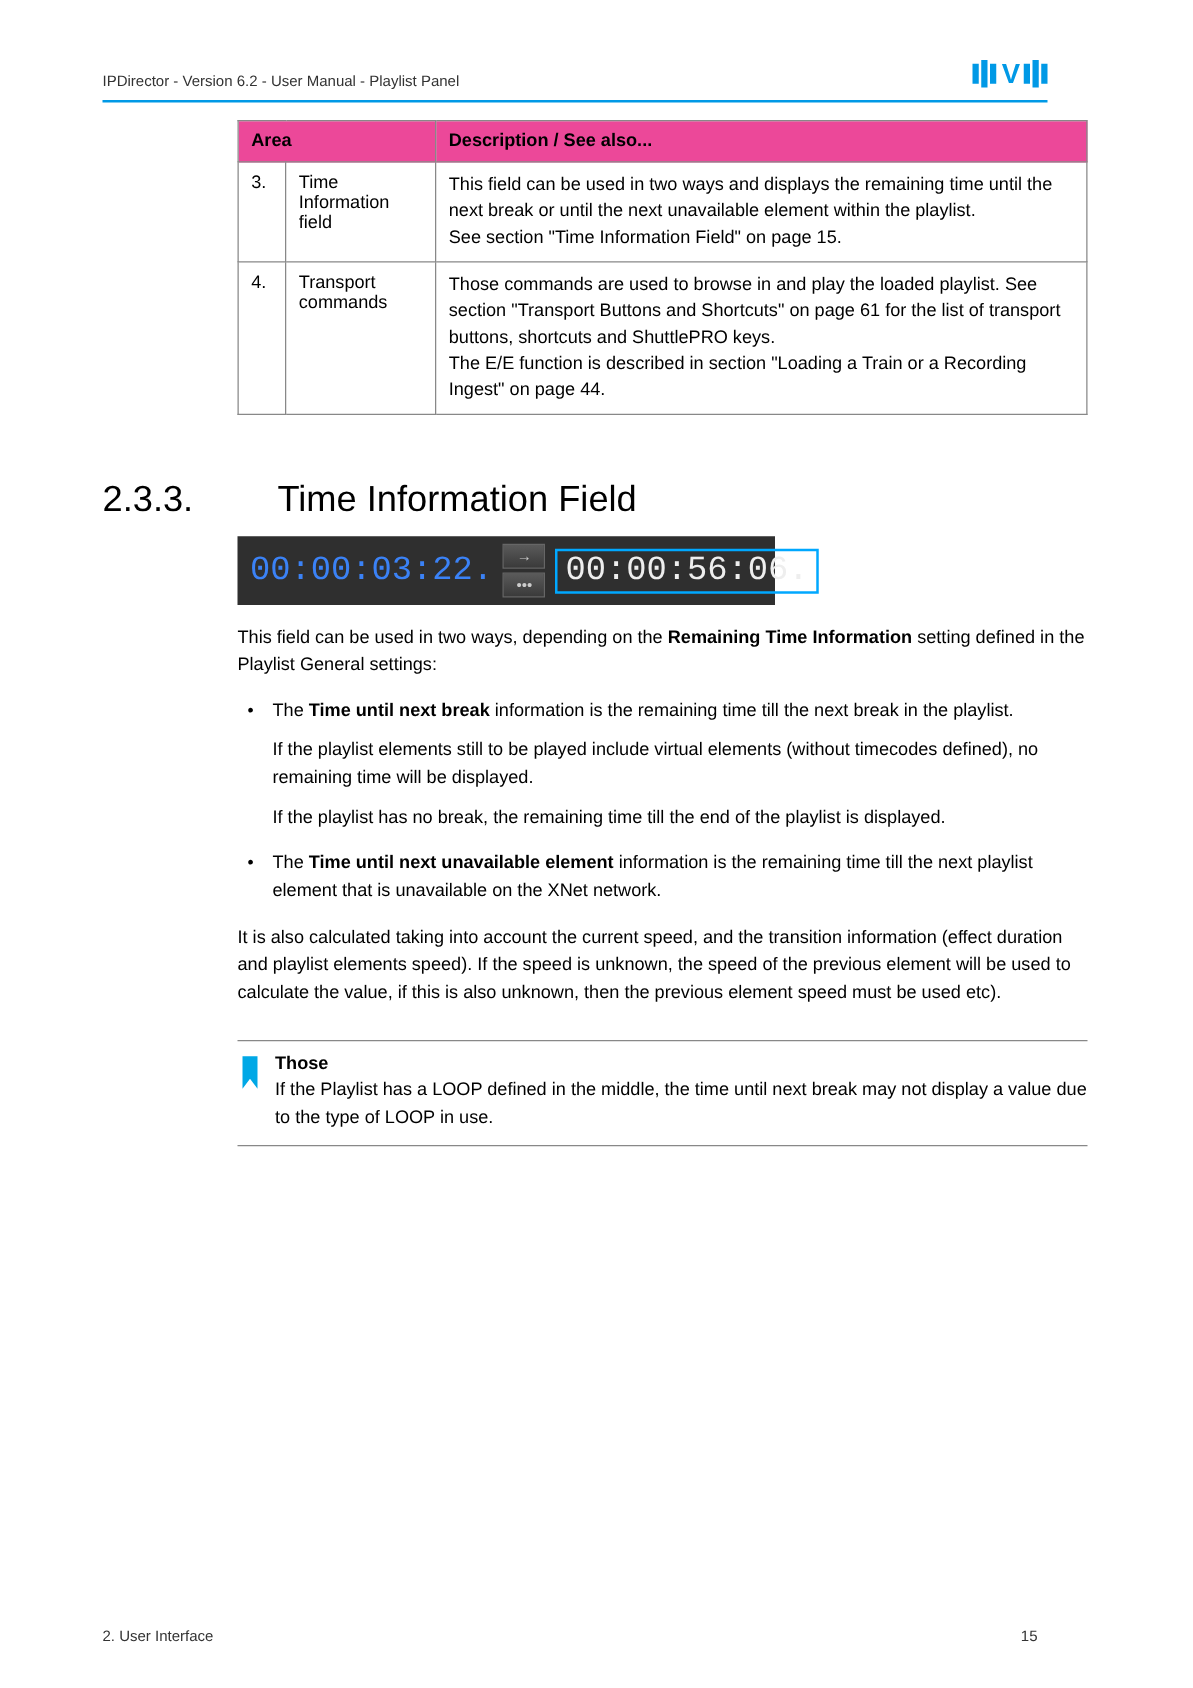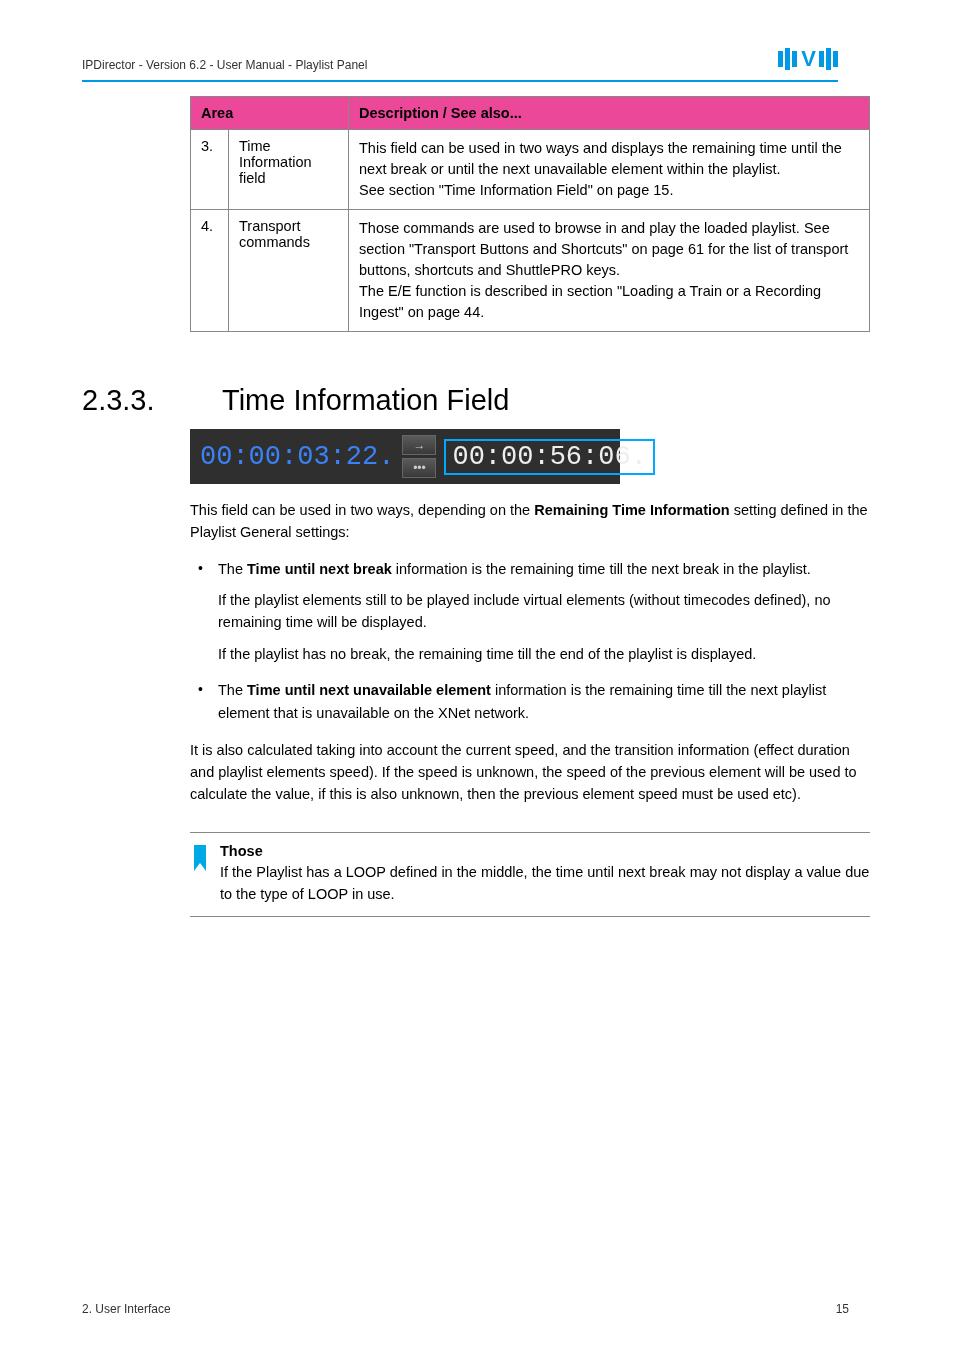--- a/index.html
+++ b/index.html
@@ -38,21 +38,21 @@
   ul.bullets { list-style: none; margin-top: 14px; }
   ul.bullets > li { position: relative; padding-left: 28px; font-size: 14.5px; line-height: 1.55; margin-bottom: 10px; }
   ul.bullets > li::before { content: "•"; position: absolute; left: 8px; top: 0; font-size: 14px; }
   .sub-para { font-size: 14.5px; line-height: 1.5; margin-top: 10px; padding-left: 28px; }
 
   .note-block { border-top: 1px solid #888; border-bottom: 1px solid #888; margin-top: 26px; padding: 8px 0 10px 0; display: flex; gap: 10px; }
   .note-icon { position: relative; width: 20px; height: 32px; flex-shrink: 0; margin-top: 2px; }
   .note-text { font-size: 14.5px; line-height: 1.5; }
   .note-label { font-weight: bold; }
 
-  .footer { position: absolute; bottom: 34px; left: 82px; right: 71px; display: flex; justify-content: space-between; font-size: 12px; color: #333; }
+  .footer { position: absolute; bottom: 34px; left: 82px; right: 90px; display: flex; justify-content: space-between; font-size: 12px; color: #333; }
 </style>
 </head>
 <body>
 
 <div class="page">
   <div class="header-row">
     <span class="header-text">IPDirector - Version 6.2 - User Manual - Playlist Panel</span>
     <span class="logo">
       <span class="logo-bar b1"></span>
       <span class="logo-bar b2"></span>

